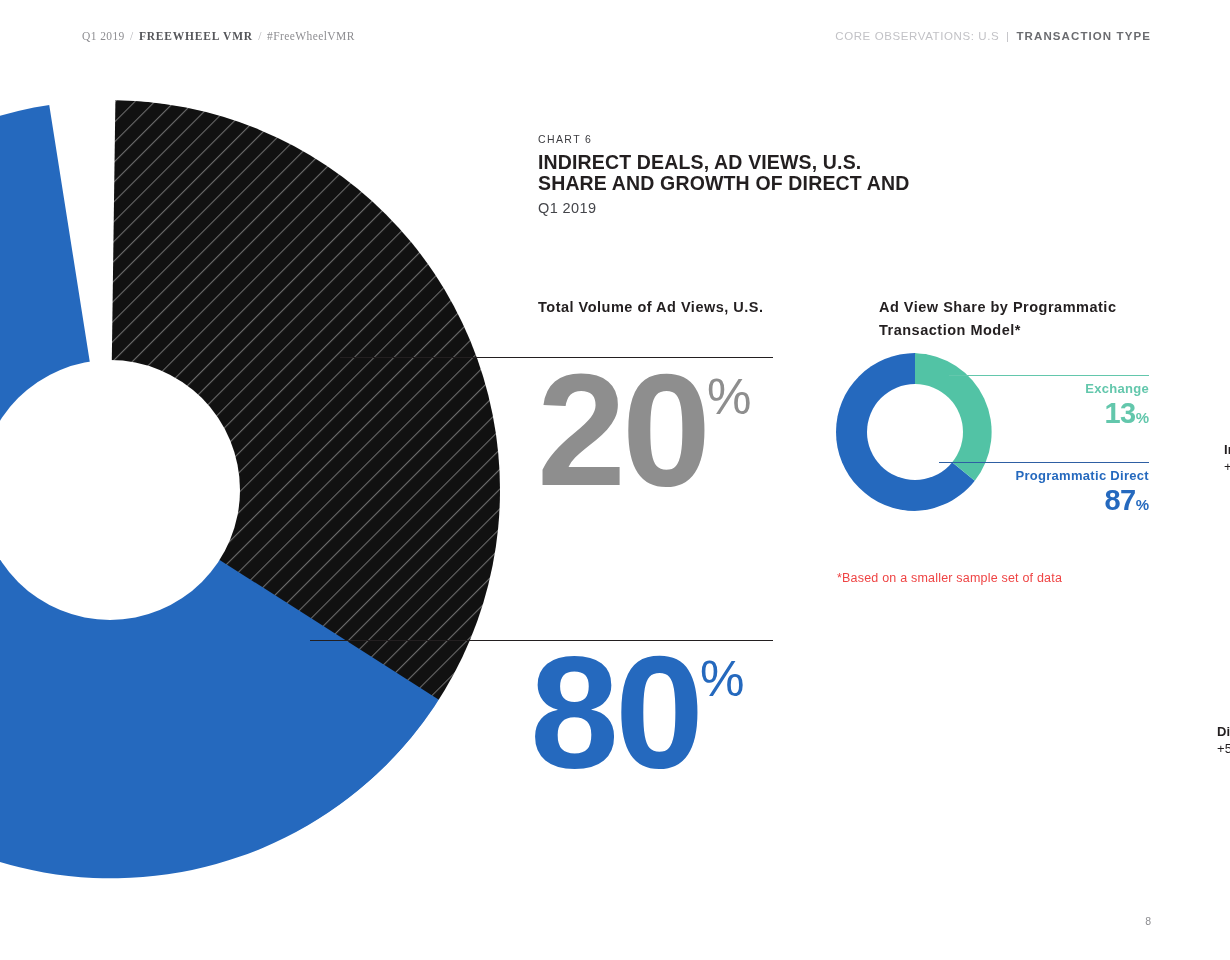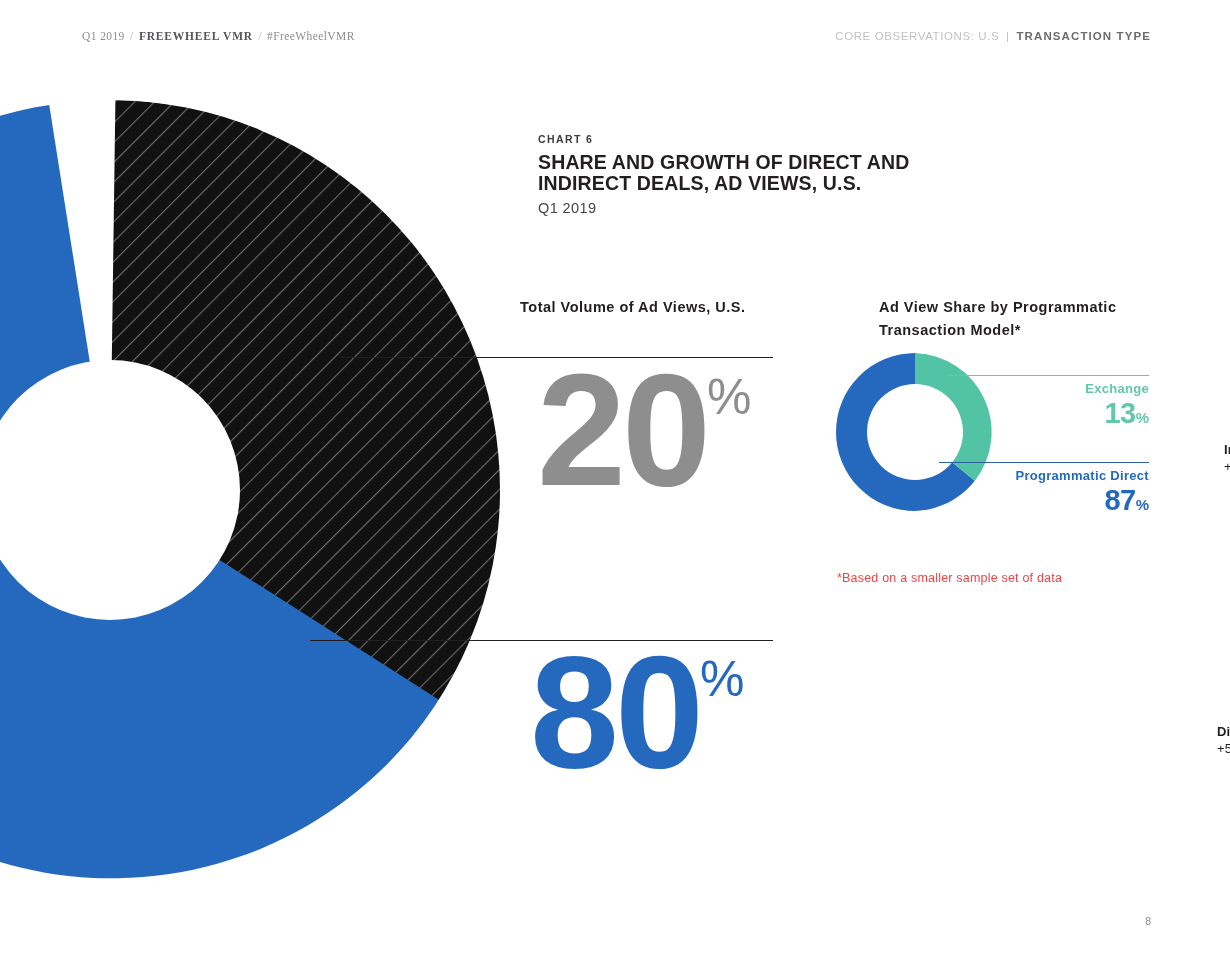--- a/index.html
+++ b/index.html
@@ -67,21 +67,21 @@
 
   
   .title-block {
     position: absolute;
     left: 538px;
     top: 133px;
     width: 420px;
   }
   .chart-kicker {
     font-size: 10.5px;
-    font-weight: bold;
+    font-weight: normal;
     letter-spacing: 1.4px;
     color: #3c3c40;
     margin-bottom: 7px;
   }
   .chart-title {
     font-size: 19.5px;
     font-weight: bold;
     letter-spacing: 0.15px;
     line-height: 21px;
     color: #231f20;
@@ -95,21 +95,21 @@
 
   
   .sec-head {
     position: absolute;
     font-size: 14.5px;
     font-weight: bold;
     letter-spacing: 0.5px;
     line-height: 23px;
     color: #231f20;
   }
-  #total-volume-head { left: 520px; top: 296px; width: 300px; }
+  #total-volume-head { left: 538px; top: 296px; width: 300px; }
   #share-model-head  { left: 879px; top: 296px; width: 280px; }
 
   
   .rule {
     position: absolute;
     height: 1px;
     background: #231f20;
   }
   #rule-indirect { left: 340px; top: 357px; width: 433px; }
   #rule-direct   { left: 310px; top: 640px; width: 463px; }
@@ -255,22 +255,22 @@
                L 395.4 0.0
                A 390 390 0 0 1 720.8 601.0
                Z"></path>
     </g>
   </svg>
 </div>
 
 <div class="title-block">
   <div class="chart-kicker">CHART 6</div>
   <div class="chart-title">
+    <div>INDIRECT DEALS, AD VIEWS, U.S.</div>
     <div>SHARE AND GROWTH OF DIRECT AND</div>
-    <div>INDIRECT DEALS, AD VIEWS, U.S.</div>
   </div>
   <div class="chart-sub">Q1 2019</div>
 </div>
 
 <div class="sec-head" id="total-volume-head">Total Volume of Ad Views, U.S.</div>
 
 <div class="sec-head" id="share-model-head">
   <div>Ad View Share by Programmatic</div>
   <div>Transaction Model*</div>
 </div>

